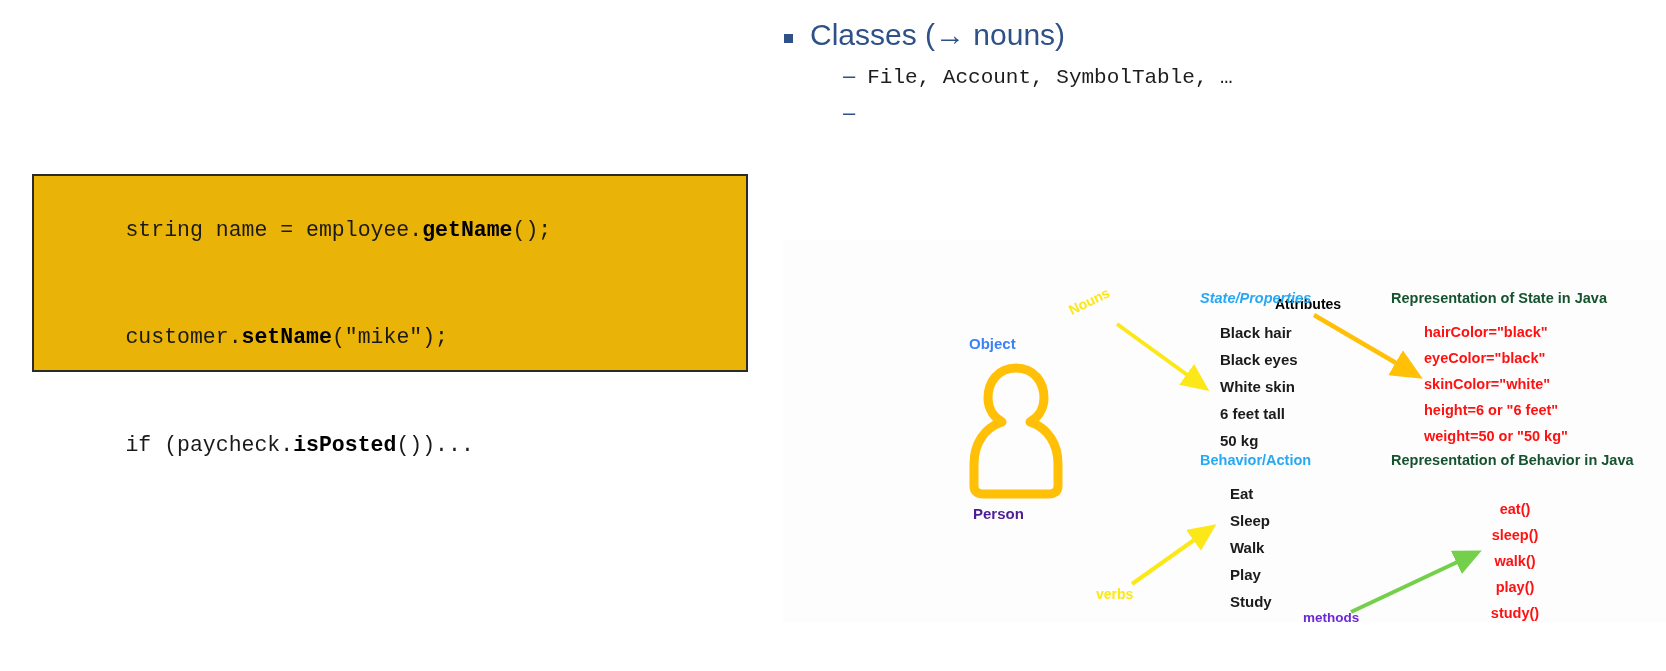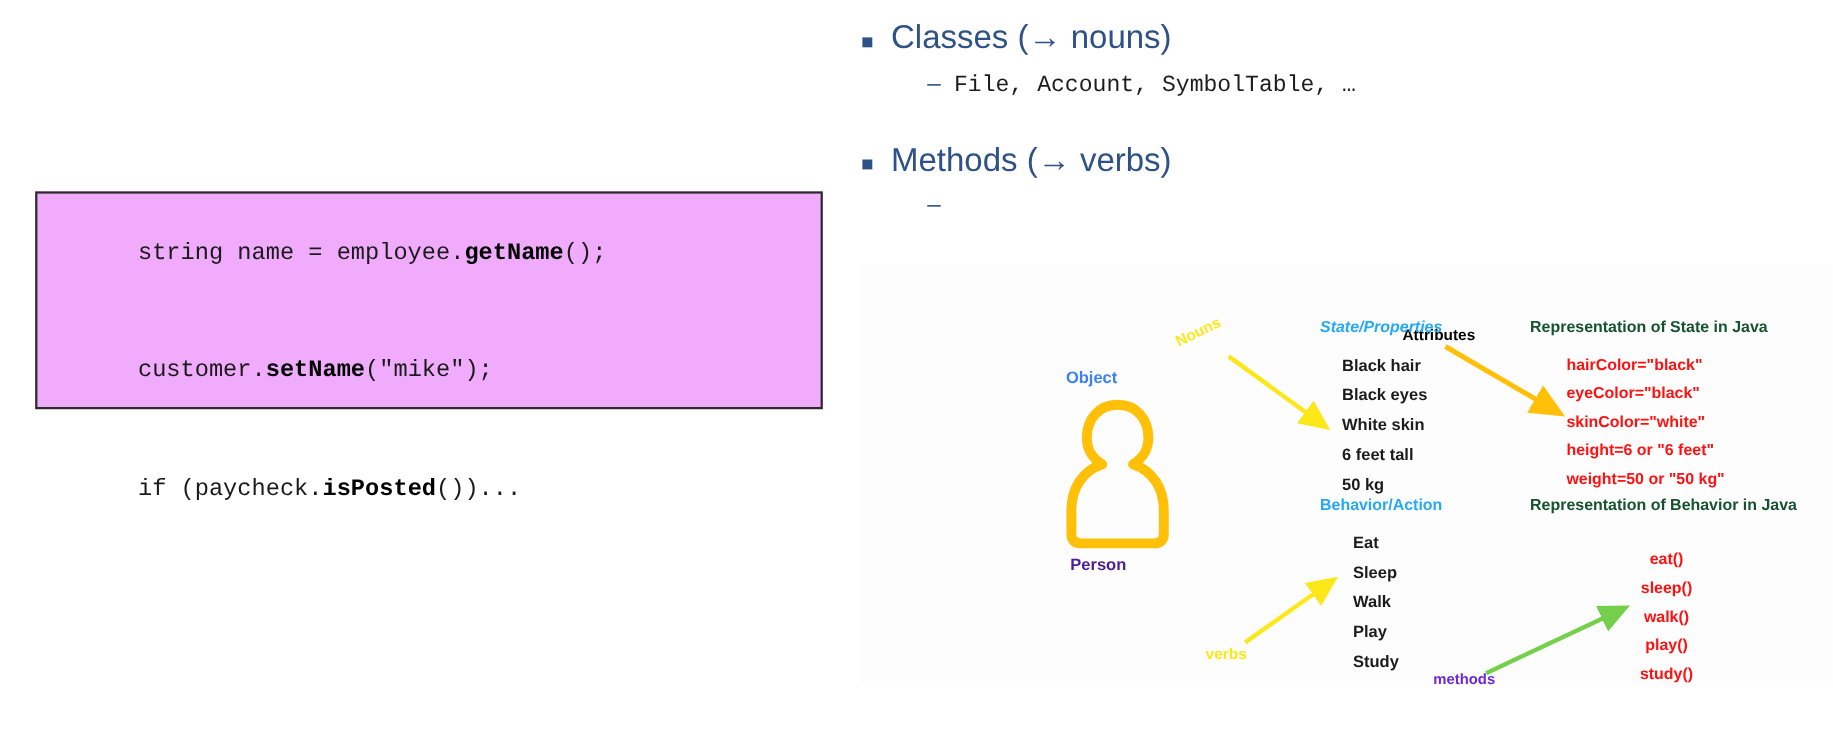--- a/index.html
+++ b/index.html
@@ -11,21 +11,21 @@
     position:relative;
   }
   .slide{position:absolute;inset:0;}
 
   
   .code-box{
     position:absolute;
     left:32px; top:174px;
     width:716px; height:198px;
     border:2.5px solid #2b2b2b;
-    background:#f0abfc;
+    background:#eab308;
     box-sizing:border-box;
     padding:22px 0 0 14px;
   }
   .code-line{
     font-family:"Liberation Mono","DejaVu Sans Mono",monospace;
     font-size:21.5px;
     line-height:1.0;
     color:#1a1a1a;
     white-space:pre;
     margin-bottom:43px;
@@ -121,24 +121,20 @@
 
     <div class="bullet-l1">
       <span class="bullet-sq"></span>
       <span class="bullet-l1-text">Classes (→ nouns)</span>
     </div>
     <div class="bullet-l2">
       <span class="dash">–</span>
       <span class="bullet-l2-text">File, Account, SymbolTable, …</span>
     </div>
 
-    <div class="bullet-l1" style="margin-top:38px;">
-      <span class="bullet-sq"></span>
-      <span class="bullet-l1-text">Methods (→ verbs)</span>
-    </div>
     <div class="bullet-l2">
       <span class="dash">–</span>
     </div>
   </div>
 
   <div class="diagram">
 
     <svg class="arrows" viewBox="0 0 883 383">
       <defs>
         <marker id="mY" markerWidth="7" markerHeight="7" refX="3.2" refY="3.2" orient="auto">

